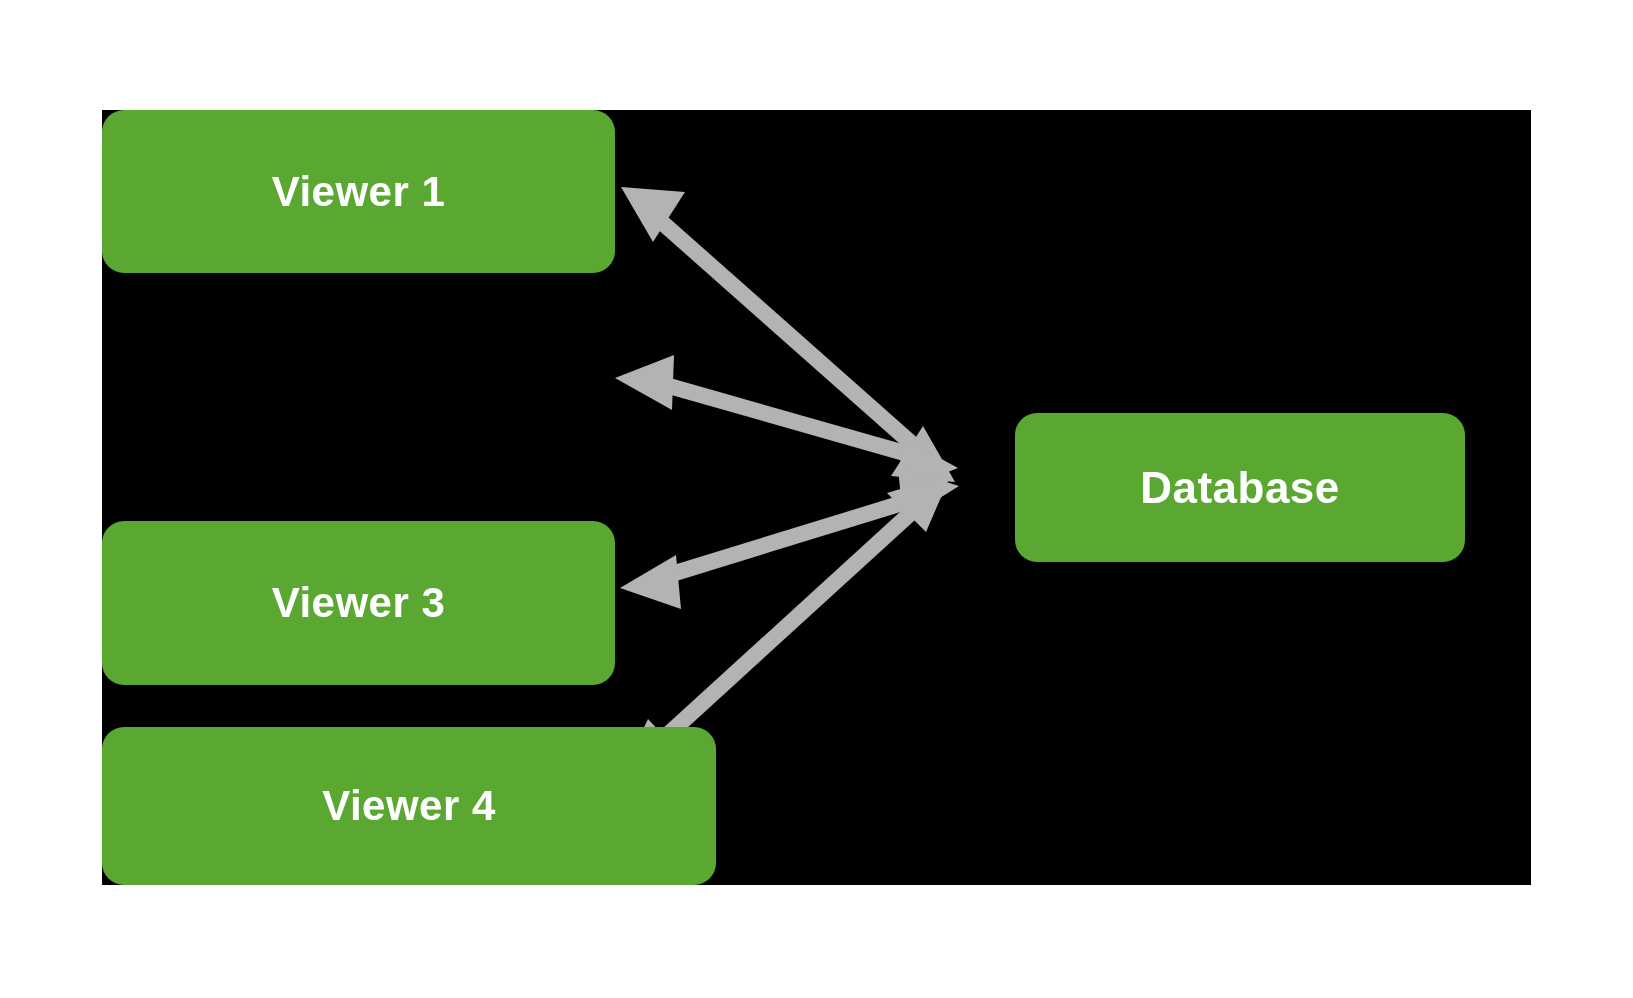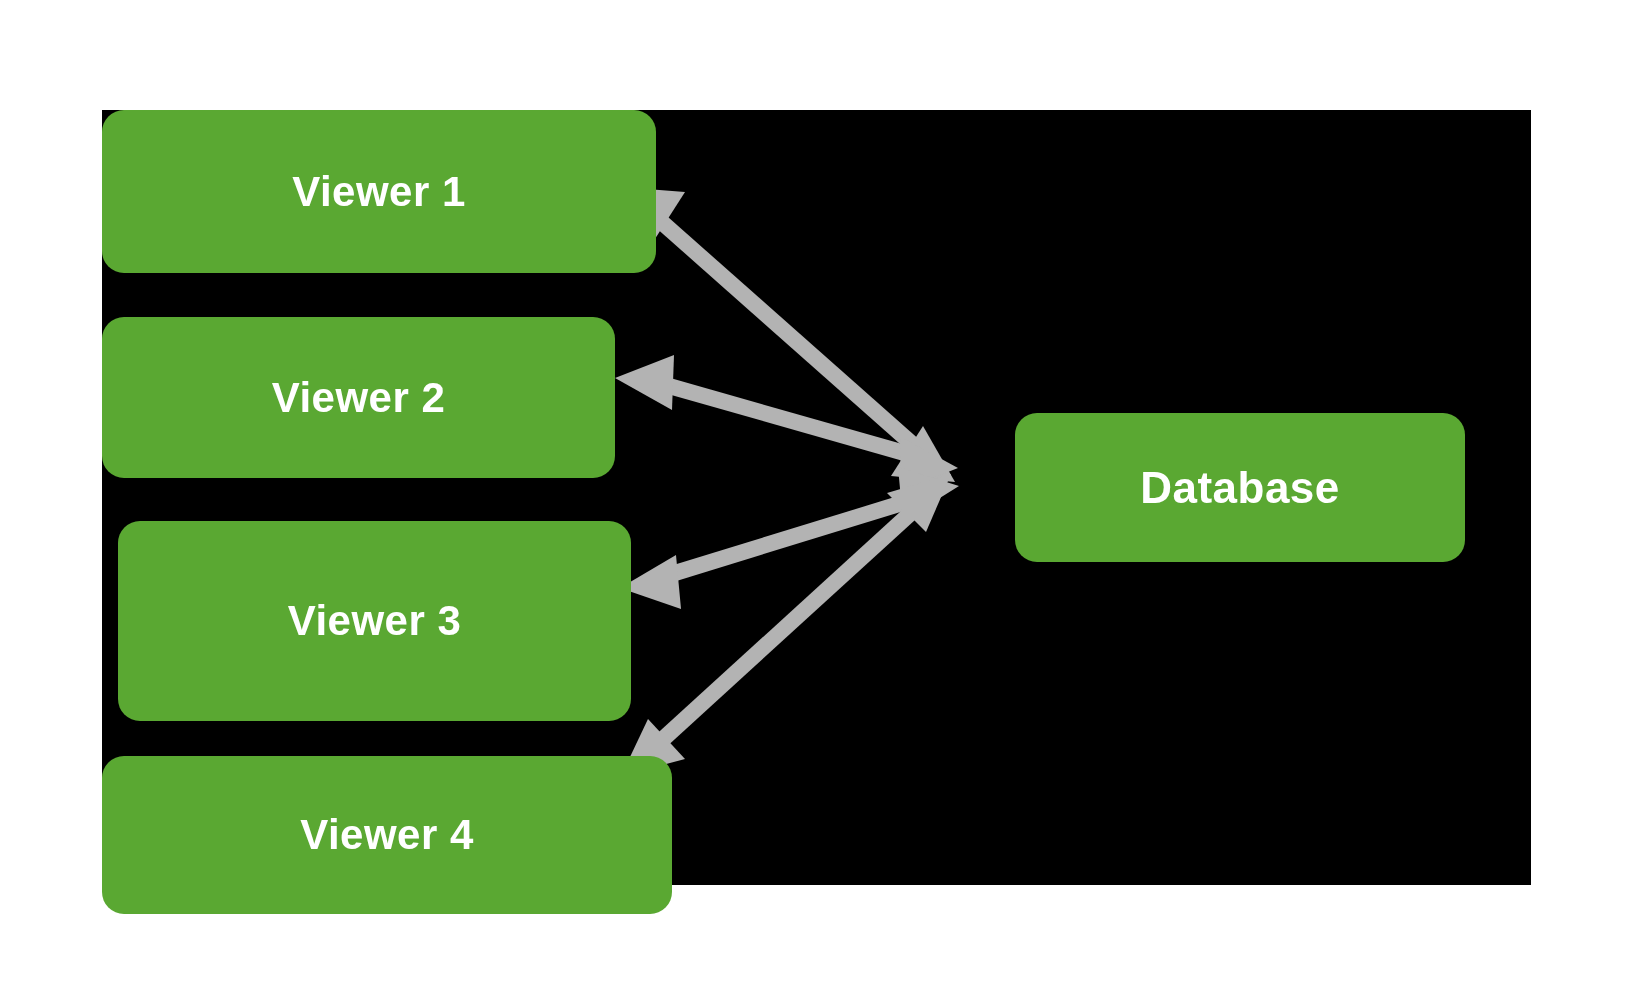--- a/index.html
+++ b/index.html
@@ -39,24 +39,24 @@
     color: #ffffff;
     font-family: "Liberation Sans", sans-serif;
     font-weight: bold;
     font-size: 42px;
     letter-spacing: 0.5px;
     line-height: 1;
     white-space: nowrap;
     user-select: none;
   }
   
-  #viewer-1 { left: 0px;  top: 0px;   width: 554px; height: 163px; }
+  #viewer-1 { left: 0px;  top: 0px;   width: 513px; height: 163px; }
   #viewer-2 { left: 0px;  top: 207px; width: 513px; height: 161px; }
-  #viewer-3 { left: 16px;  top: 411px; width: 513px; height: 200px; }
-  #viewer-4 { left: 0px;  top: 617px; width: 570px; height: 158px; margin-top: 29px; }
+  #viewer-3 { left: 0px;  top: 411px; width: 513px; height: 164px; }
+  #viewer-4 { left: 0px;  top: 617px; width: 614px; height: 158px; }
   
   #database { left: 913px; top: 293px; width: 450px; height: 149px; margin-top: 10px; }
   #database .node-label { font-size: 44px; }
 
   #edges {
     position: absolute;
     left: 0;
     top: 0;
     width: 1429px;
     height: 775px;
@@ -98,23 +98,20 @@
         <path d="M 560,630 L 812,400" stroke="#b3b3b3" stroke-width="16" fill="none"></path>
         <polygon points="519,666 546,609 583,649" fill="#b3b3b3"></polygon>
         <polygon points="849,364 824,422 785,383" fill="#b3b3b3"></polygon>
       </g>
     </svg>
 
     <div class="node" id="viewer-1" style="background: rgb(90, 168, 50);">
       <span class="node-label" style="color: rgb(255, 255, 255);">Viewer 1</span>
     </div>
 
-    <div class="node" id="viewer-2" style="background: rgb(90, 168, 50);">
-      <span class="node-label" style="color: rgb(255, 255, 255);">Viewer 2</span>
-    </div>
 
     <div class="node" id="viewer-3" style="background: rgb(90, 168, 50);">
       <span class="node-label" style="color: rgb(255, 255, 255);">Viewer 3</span>
     </div>
 
     <div class="node" id="viewer-4" style="background: rgb(90, 168, 50);">
       <span class="node-label" style="color: rgb(255, 255, 255);">Viewer 4</span>
     </div>
 
     <div class="node" id="database" style="background: rgb(90, 168, 50);">

